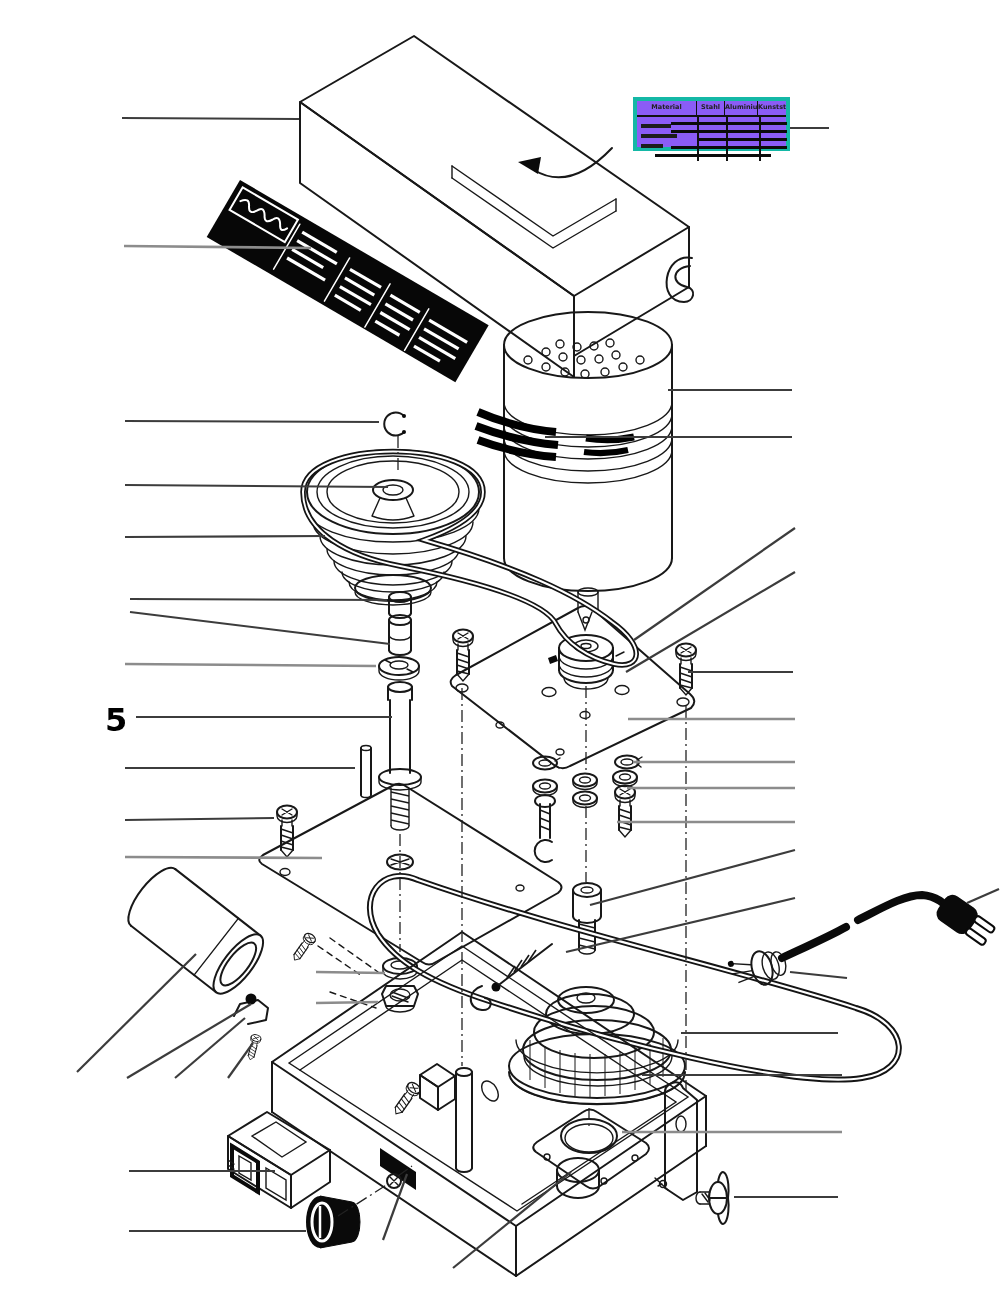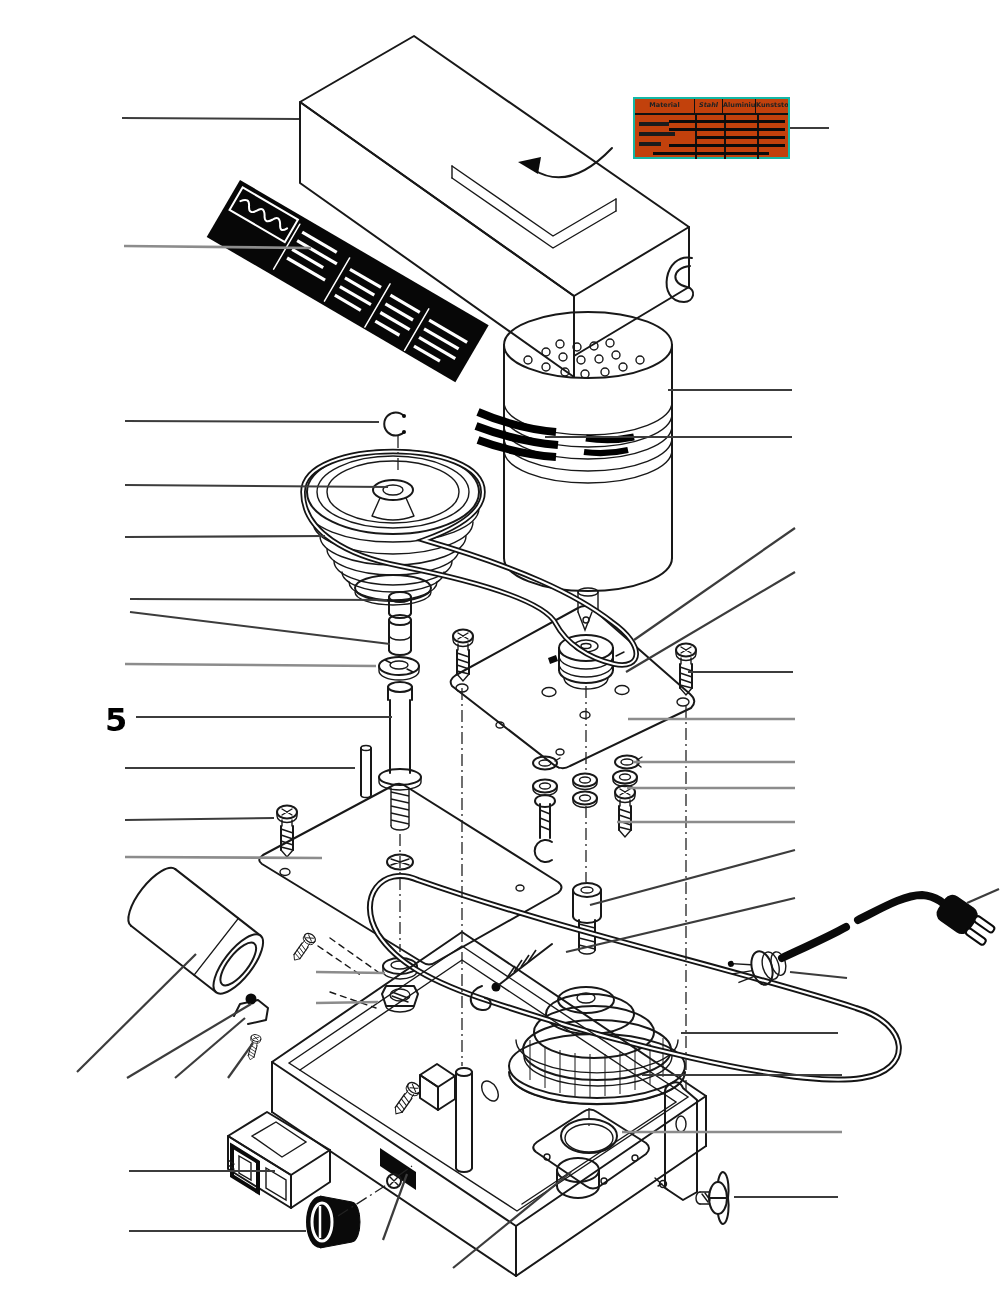--- a/index.html
+++ b/index.html
@@ -5,28 +5,28 @@
   html,body{margin:0;padding:0;background:#fff;}
   .stage{position:relative;width:1000px;height:1306px;background:#ffffff;overflow:hidden;
          font-family:"DejaVu Sans",sans-serif;}
   .stage svg{position:absolute;left:0;top:0;}
   svg *{vector-effect:none;}
   .ln{stroke:#181818;stroke-width:2;fill:none;stroke-linecap:round;stroke-linejoin:round;}
   .ln1{stroke:#181818;stroke-width:1.4;fill:none;stroke-linecap:round;}
   .fillb{fill:#0a0a0a;stroke:none;}
   .wht{stroke:#ffffff;fill:none;stroke-linecap:round;}
   
-  .mat-table{position:absolute;left:633px;top:97px;width:157px;height:62px;
-    border:2px solid #14b8a6;box-sizing:border-box;background:#c2410c;}
+  .mat-table{position:absolute;left:633px;top:97px;width:157px;height:54px;
+    border:4px solid #14b8a6;box-sizing:border-box;background:#8b5cf6;}
   .mat-head{display:flex;height:14px;border-bottom:2px solid #111;}
   .mat-head .hc{font-size:6.5px;font-weight:bold;color:#222;text-align:center;
     line-height:12px;box-sizing:border-box;border-right:1.5px solid #111;
     overflow:hidden;white-space:nowrap;}
   .mat-head .hc:last-child{border-right:none;}
-  .c1{width:60px;} .c2{width:28px;font-style:italic;} .c3{width:33px;} .c4{width:32px;flex:1;}
+  .c1{width:60px;} .c2{width:28px;} .c3{width:33px;} .c4{width:32px;flex:1;}
   .mat-body{position:relative;height:44px;}
   .vline{position:absolute;top:0;bottom:0;width:1.5px;background:#111;}
   .bar{position:absolute;background:#0b0b0b;}
   .lbl-smudge{position:absolute;background:#1c1c1c;}
 </style>
 </head>
 <body>
 
 <div class="stage">
 

